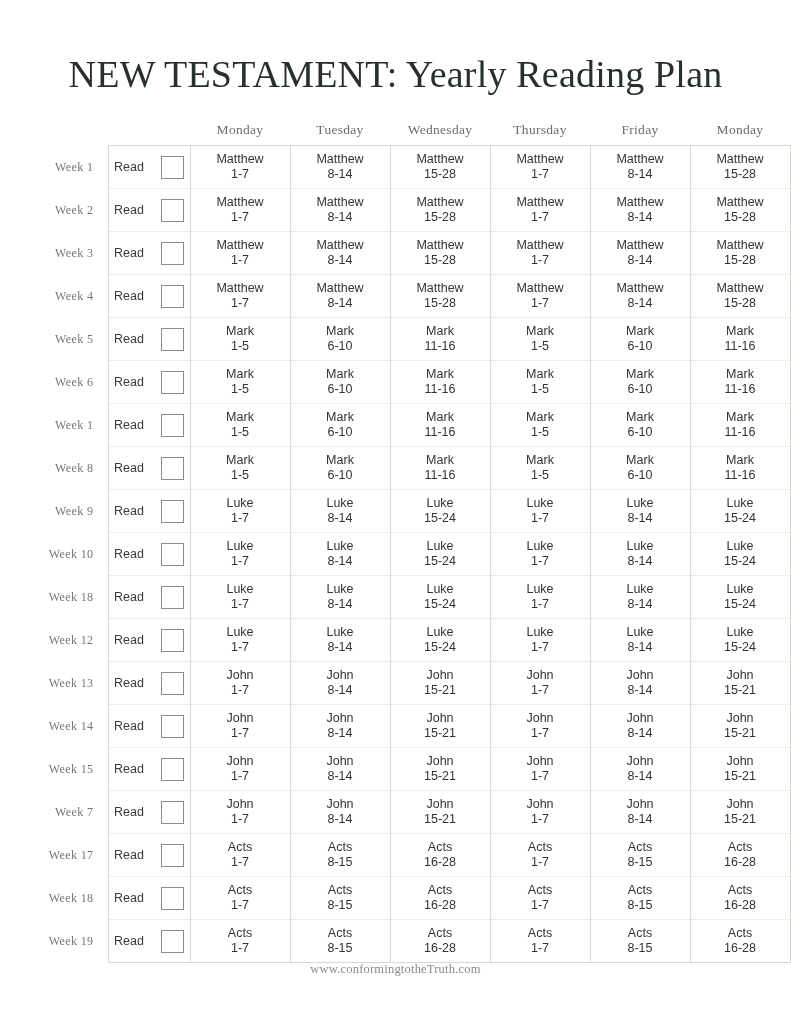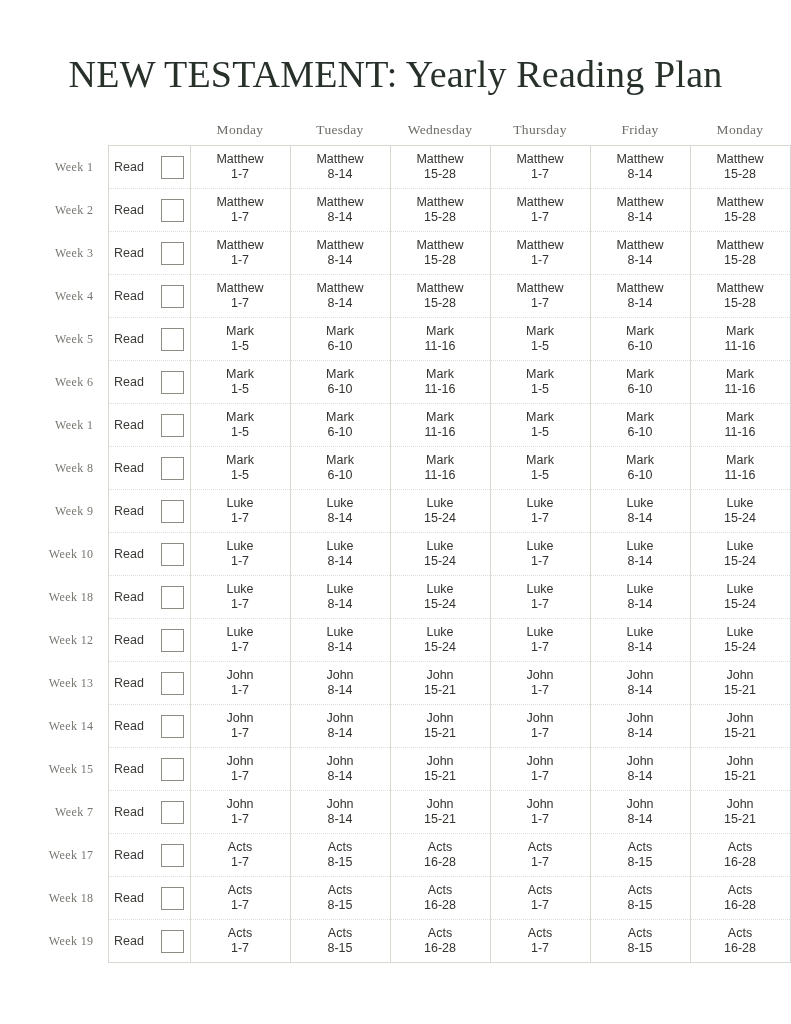--- a/index.html
+++ b/index.html
@@ -803,14 +803,15 @@
             </td>
             <td class="cell">
               <span class="rd-book">Acts</span>
               <span class="rd-range">16-28</span>
             </td>
           </tr>
         </tbody>
     </table>
   </div>
 
+  <div class="footer">www.conformingtotheTruth.com</div>
 
 </div>
 
 </body></html>

